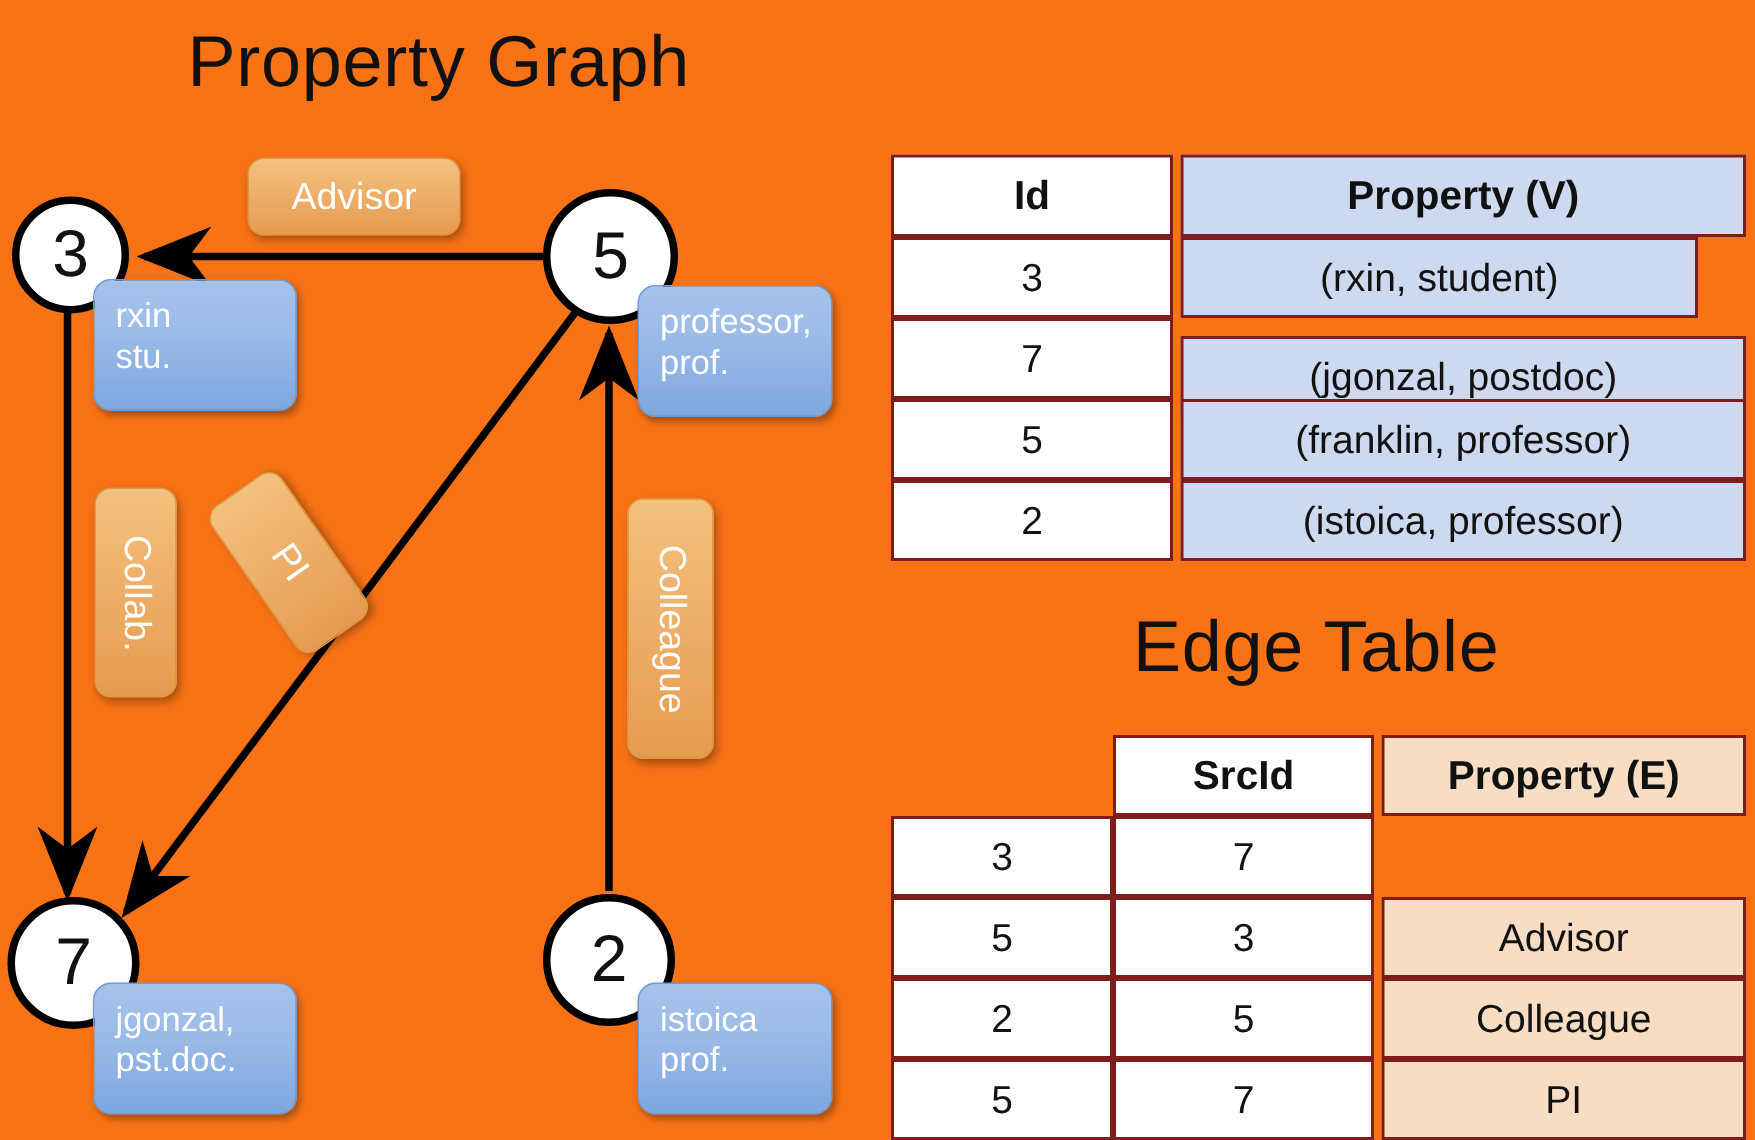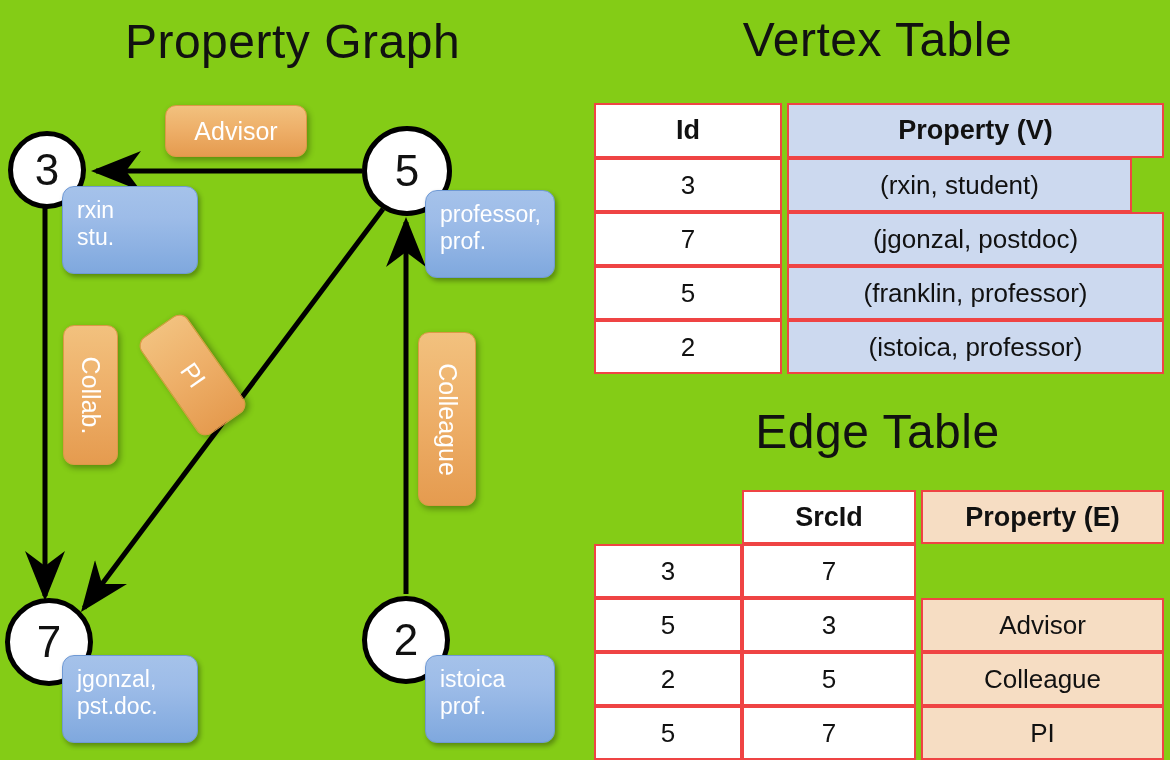--- a/index.html
+++ b/index.html
@@ -6,21 +6,21 @@
   html, body {
     margin: 0; padding: 0;
     width: 1170px; height: 760px;
     background: #ffffff;
     font-family: "Liberation Sans", sans-serif;
     overflow: hidden;
   }
   #page {
     position: relative;
     width: 1170px; height: 760px;
-    background: #84cc16;
+    background: #f97316;
     padding-left: 34px;
   }
 
   
   .title {
     position: absolute;
     font-family: "Liberation Sans", sans-serif;
     font-weight: 300;
     color: #111;
     letter-spacing: 0.5px;
@@ -83,39 +83,38 @@
 
   
   .tbl {
     position: absolute;
     border-collapse: separate;
     border-spacing: 0;
     font-family: "Liberation Sans", sans-serif;
   }
   .tbl .cell {
     position: absolute;
-    border: 2px solid #ef4444;
+    border: 2px solid #7f1d1d;
     display: flex; align-items: center; justify-content: center;
     font-size: 26px;
     font-weight: 300;
     color: #111;
     background: #fff;
     text-align: left;
   }
   .tbl .cell.hdr { font-weight: bold; font-size: 27px; }
   .cell.v-prop { background: #ccd9ef; }
   .cell.e-prop { background: #f6ddc3; }
 </style>
 </head>
 <body>
 
 <div id="page">
 
   <div class="title" id="title-property-graph">Property Graph</div>
-  <div class="title" id="title-vertex-table">Vertex Table</div>
   <div class="title" id="title-edge-table">Edge Table</div>
 
   <div id="graph-panel">
 
     <svg id="graph-svg" viewBox="0 0 585 760" xmlns="http://www.w3.org/2000/svg">
       <defs>
         <marker id="arrowhead" markerWidth="10" markerHeight="8" refX="9" refY="4" orient="auto" markerUnits="strokeWidth">
           <path d="M0,0 L10,4 L0,8 L3,4 Z" fill="#000"></path>
         </marker>
       </defs>
@@ -178,21 +177,21 @@
 
   <div class="tbl" id="vertex-table" style="left:0; top:0; width:1170px; height:760px;">
 
     <div class="cell hdr" style="left:594px; top:103px; width:188px; height:55px;">Id</div>
     <div class="cell hdr v-prop" style="left:787px; top:103px; width:377px; height:55px;">Property (V)</div>
 
     <div class="cell" style="left:594px; top:158px; width:188px; height:54px;">3</div>
     <div class="cell v-prop" style="left:787px; top:158px; width:345px; height:54px;">(rxin, student)</div>
 
     <div class="cell" style="left:594px; top:212px; width:188px; height:54px;">7</div>
-    <div class="cell v-prop" style="left:787px; top:212px; width:377px; height:54px;">(jgonzal, postdoc)</div>
+    <div class="cell v-prop" style="left:787px; top:224px; width:377px; height:54px;">(jgonzal, postdoc)</div>
 
     <div class="cell" style="left:594px; top:266px; width:188px; height:54px;">5</div>
     <div class="cell v-prop" style="left:787px; top:266px; width:377px; height:54px;">(franklin, professor)</div>
 
     <div class="cell" style="left:594px; top:320px; width:188px; height:54px;">2</div>
     <div class="cell v-prop" style="left:787px; top:320px; width:377px; height:54px;">(istoica, professor)</div>
   </div>
 
   <div class="tbl" id="edge-table" style="left:0; top:0; width:1170px; height:760px;">
 

